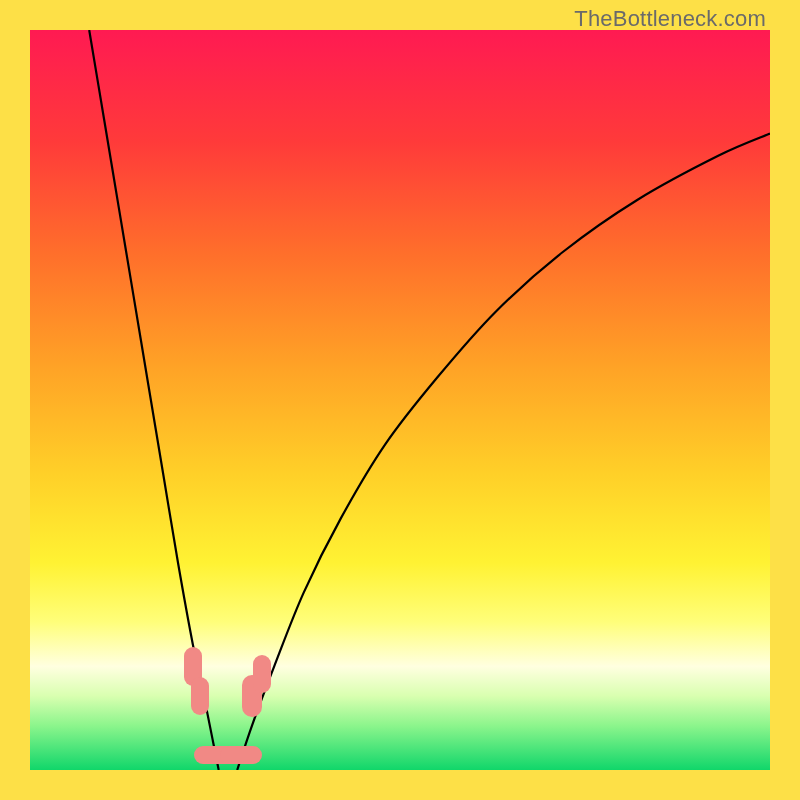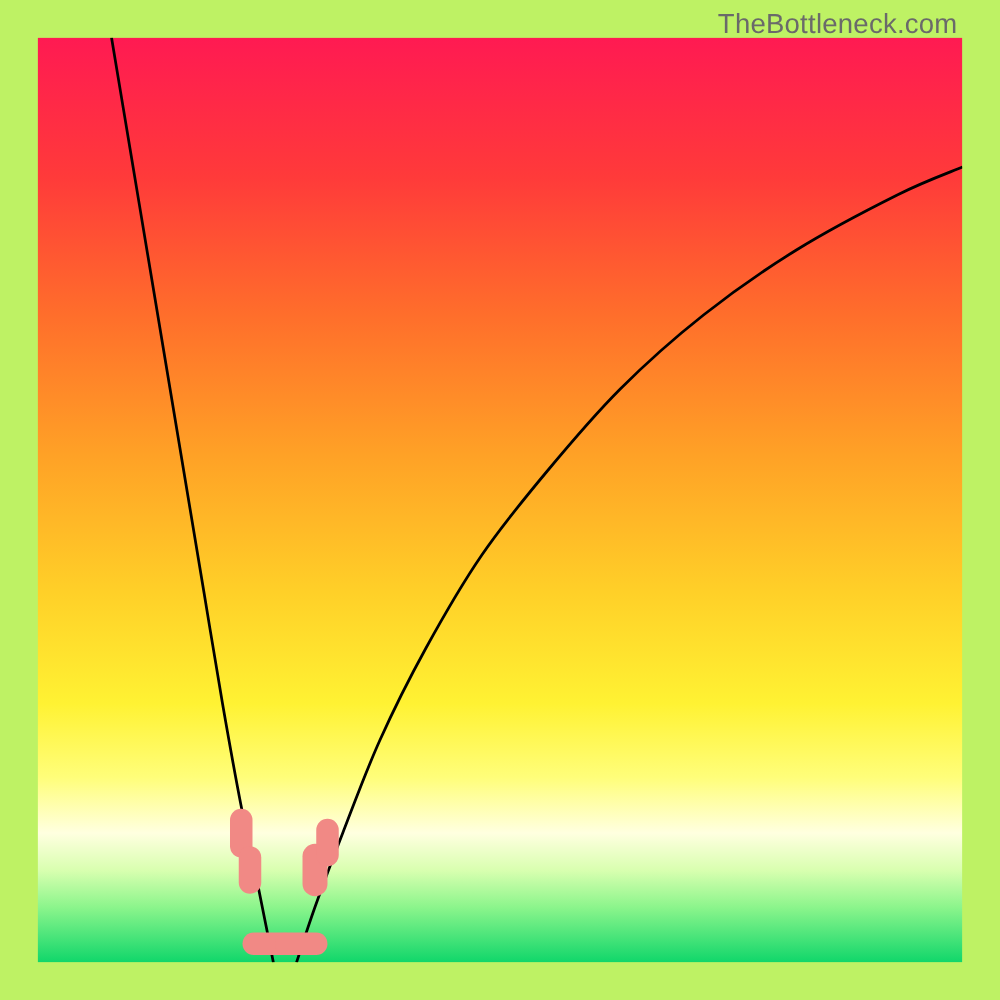--- a/index.html
+++ b/index.html
@@ -8,21 +8,21 @@
     width: 800px;
     height: 800px;
     overflow: hidden;
     background: #000;
     font-family: Arial, Helvetica, sans-serif;
   }
   .frame {
     position: relative;
     width: 800px;
     height: 800px;
-    background: #bef264;
+    background: #fde047;
   }
   .plot-area {
     position: absolute;
     left: 30px;
     top: 30px;
     width: 740px;
     height: 740px;
     overflow: hidden;
   }
   .gradient-bg {

